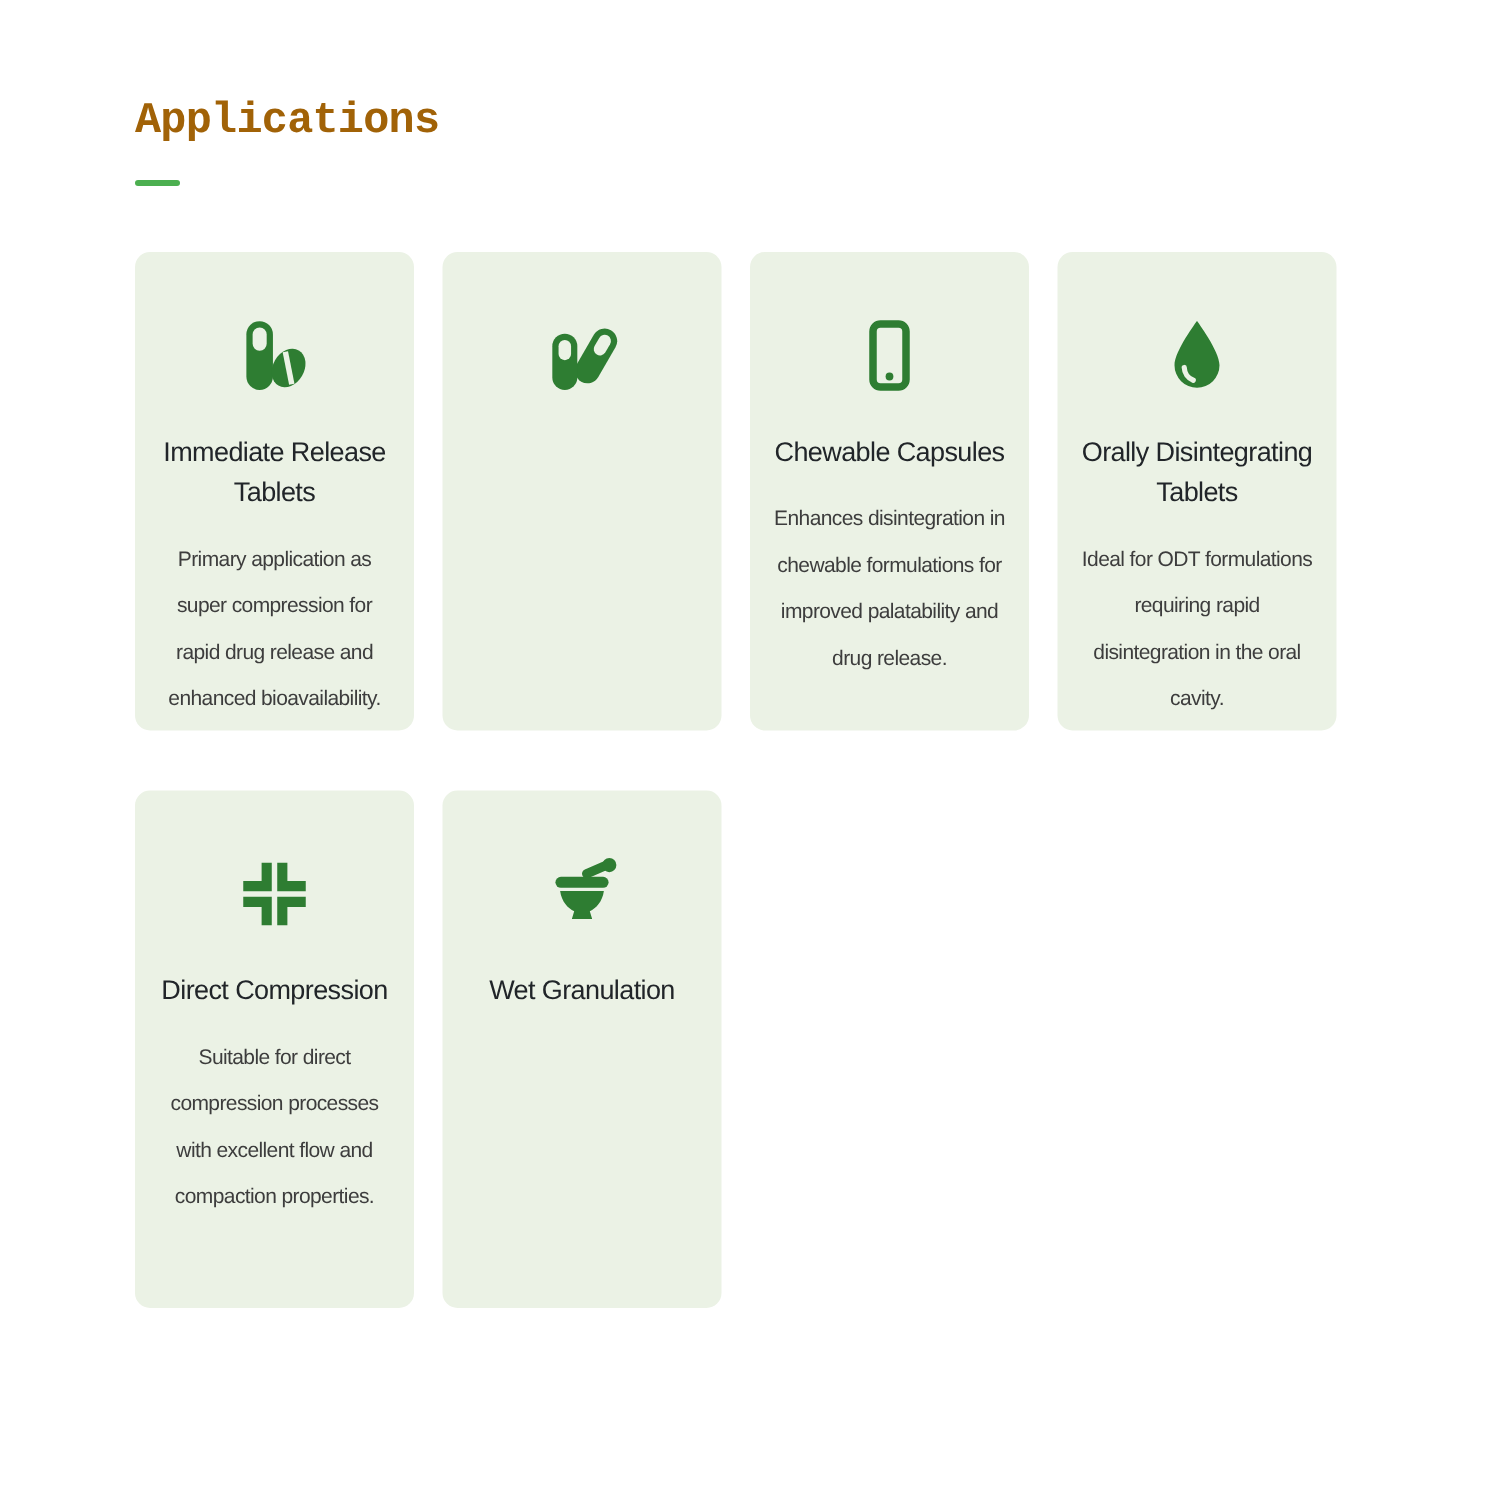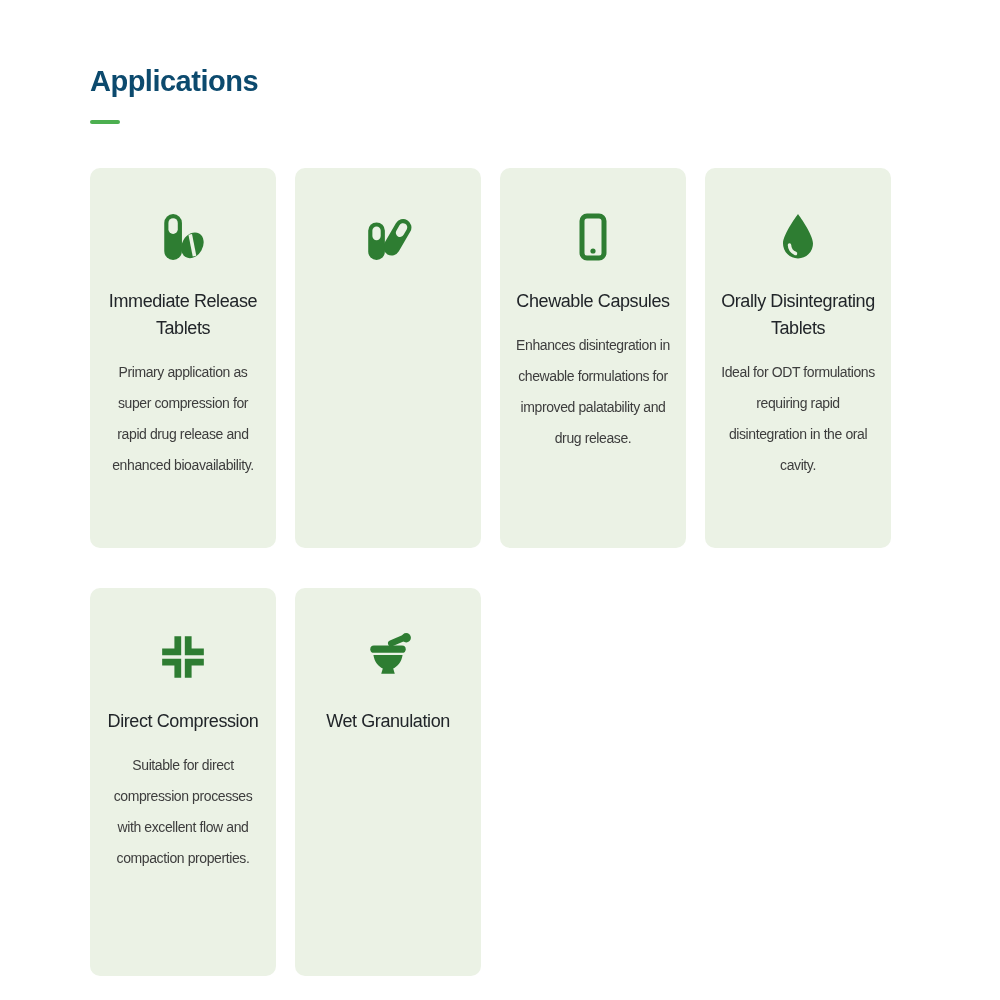--- a/index.html
+++ b/index.html
@@ -6,45 +6,46 @@
   html, body {
     width: 1000px; height: 1000px;
     background: #ffffff;
     font-family: "Liberation Sans", sans-serif;
     overflow: hidden;
   }
   .section { position: absolute; left: 90px; top: 64px; width: 820px; }
   .section-heading {
     font-size: 29px;
     font-weight: 700;
-    color: #0c4a6e;
+    color: #a16207;
     letter-spacing: -0.5px;
     line-height: 1.2;
+    font-family: Liberation Mono, monospace;
   }
   .heading-underline {
     width: 30px; height: 4px;
     background: #4caf50;
     border-radius: 2px;
     margin-top: 21px;
   }
   .cards-grid {
     margin-top: 44px;
     display: grid;
     grid-template-columns: repeat(4, 186px);
     column-gap: 19px;
     row-gap: 40px;
   }
   .card {
     background: #ebf2e5;
     border-radius: 10px;
     padding: 42px 13px 20px;
     text-align: center;
   }
-  .card.row1 { height: 380px; }
-  .card.row2 { height: 388px; }
+  .card.row1 { height: 319px; }
+  .card.row2 { height: 345px; }
   .card-icon {
     height: 54px;
     display: flex;
     align-items: center;
     justify-content: center;
     color: #2e7d32;
     margin-bottom: 24px;
   }
   .card-icon svg { display: block; }
   .icon-hole { fill: #ebf2e5; }

